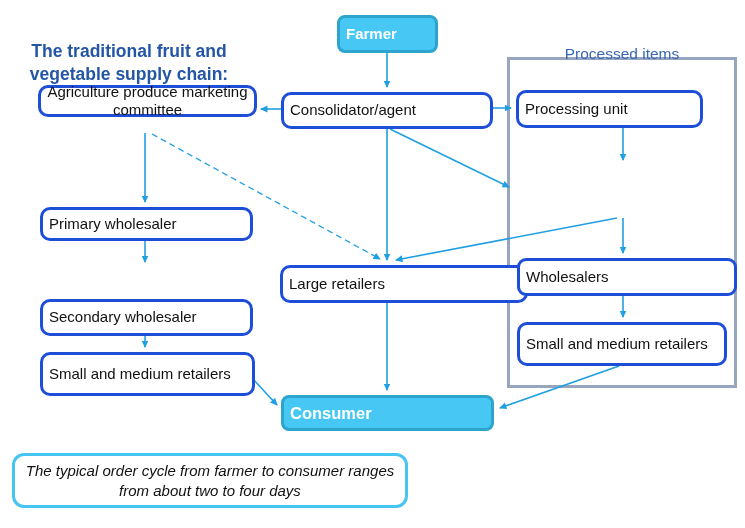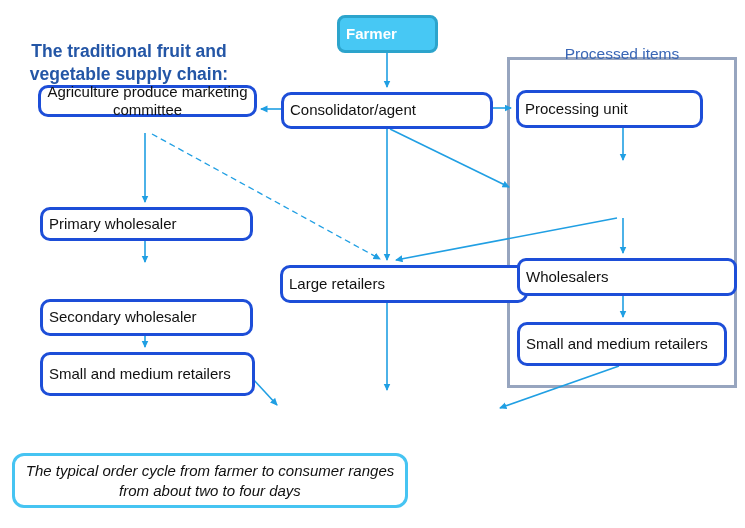--- a/index.html
+++ b/index.html
@@ -109,18 +109,21 @@
   </div>
 
   <div class="node" style="left:517px;top:322px;width:210px;height:44px;">
     <span>Small and medium retailers</span>
   </div>
 
   <div class="node" style="left:40px;top:352px;width:215px;height:44px;">
     <span>Small and medium retailers</span>
   </div>
 
+  <div class="node accent consumer" style="left:281px;top:395px;width:213px;height:36px;">
+    <span>Consumer</span>
+  </div>
 
   <div class="note">
     <span>The typical order cycle from farmer to consumer ranges from about two to four days</span>
   </div>
 
 </div>
 
 </body></html>

